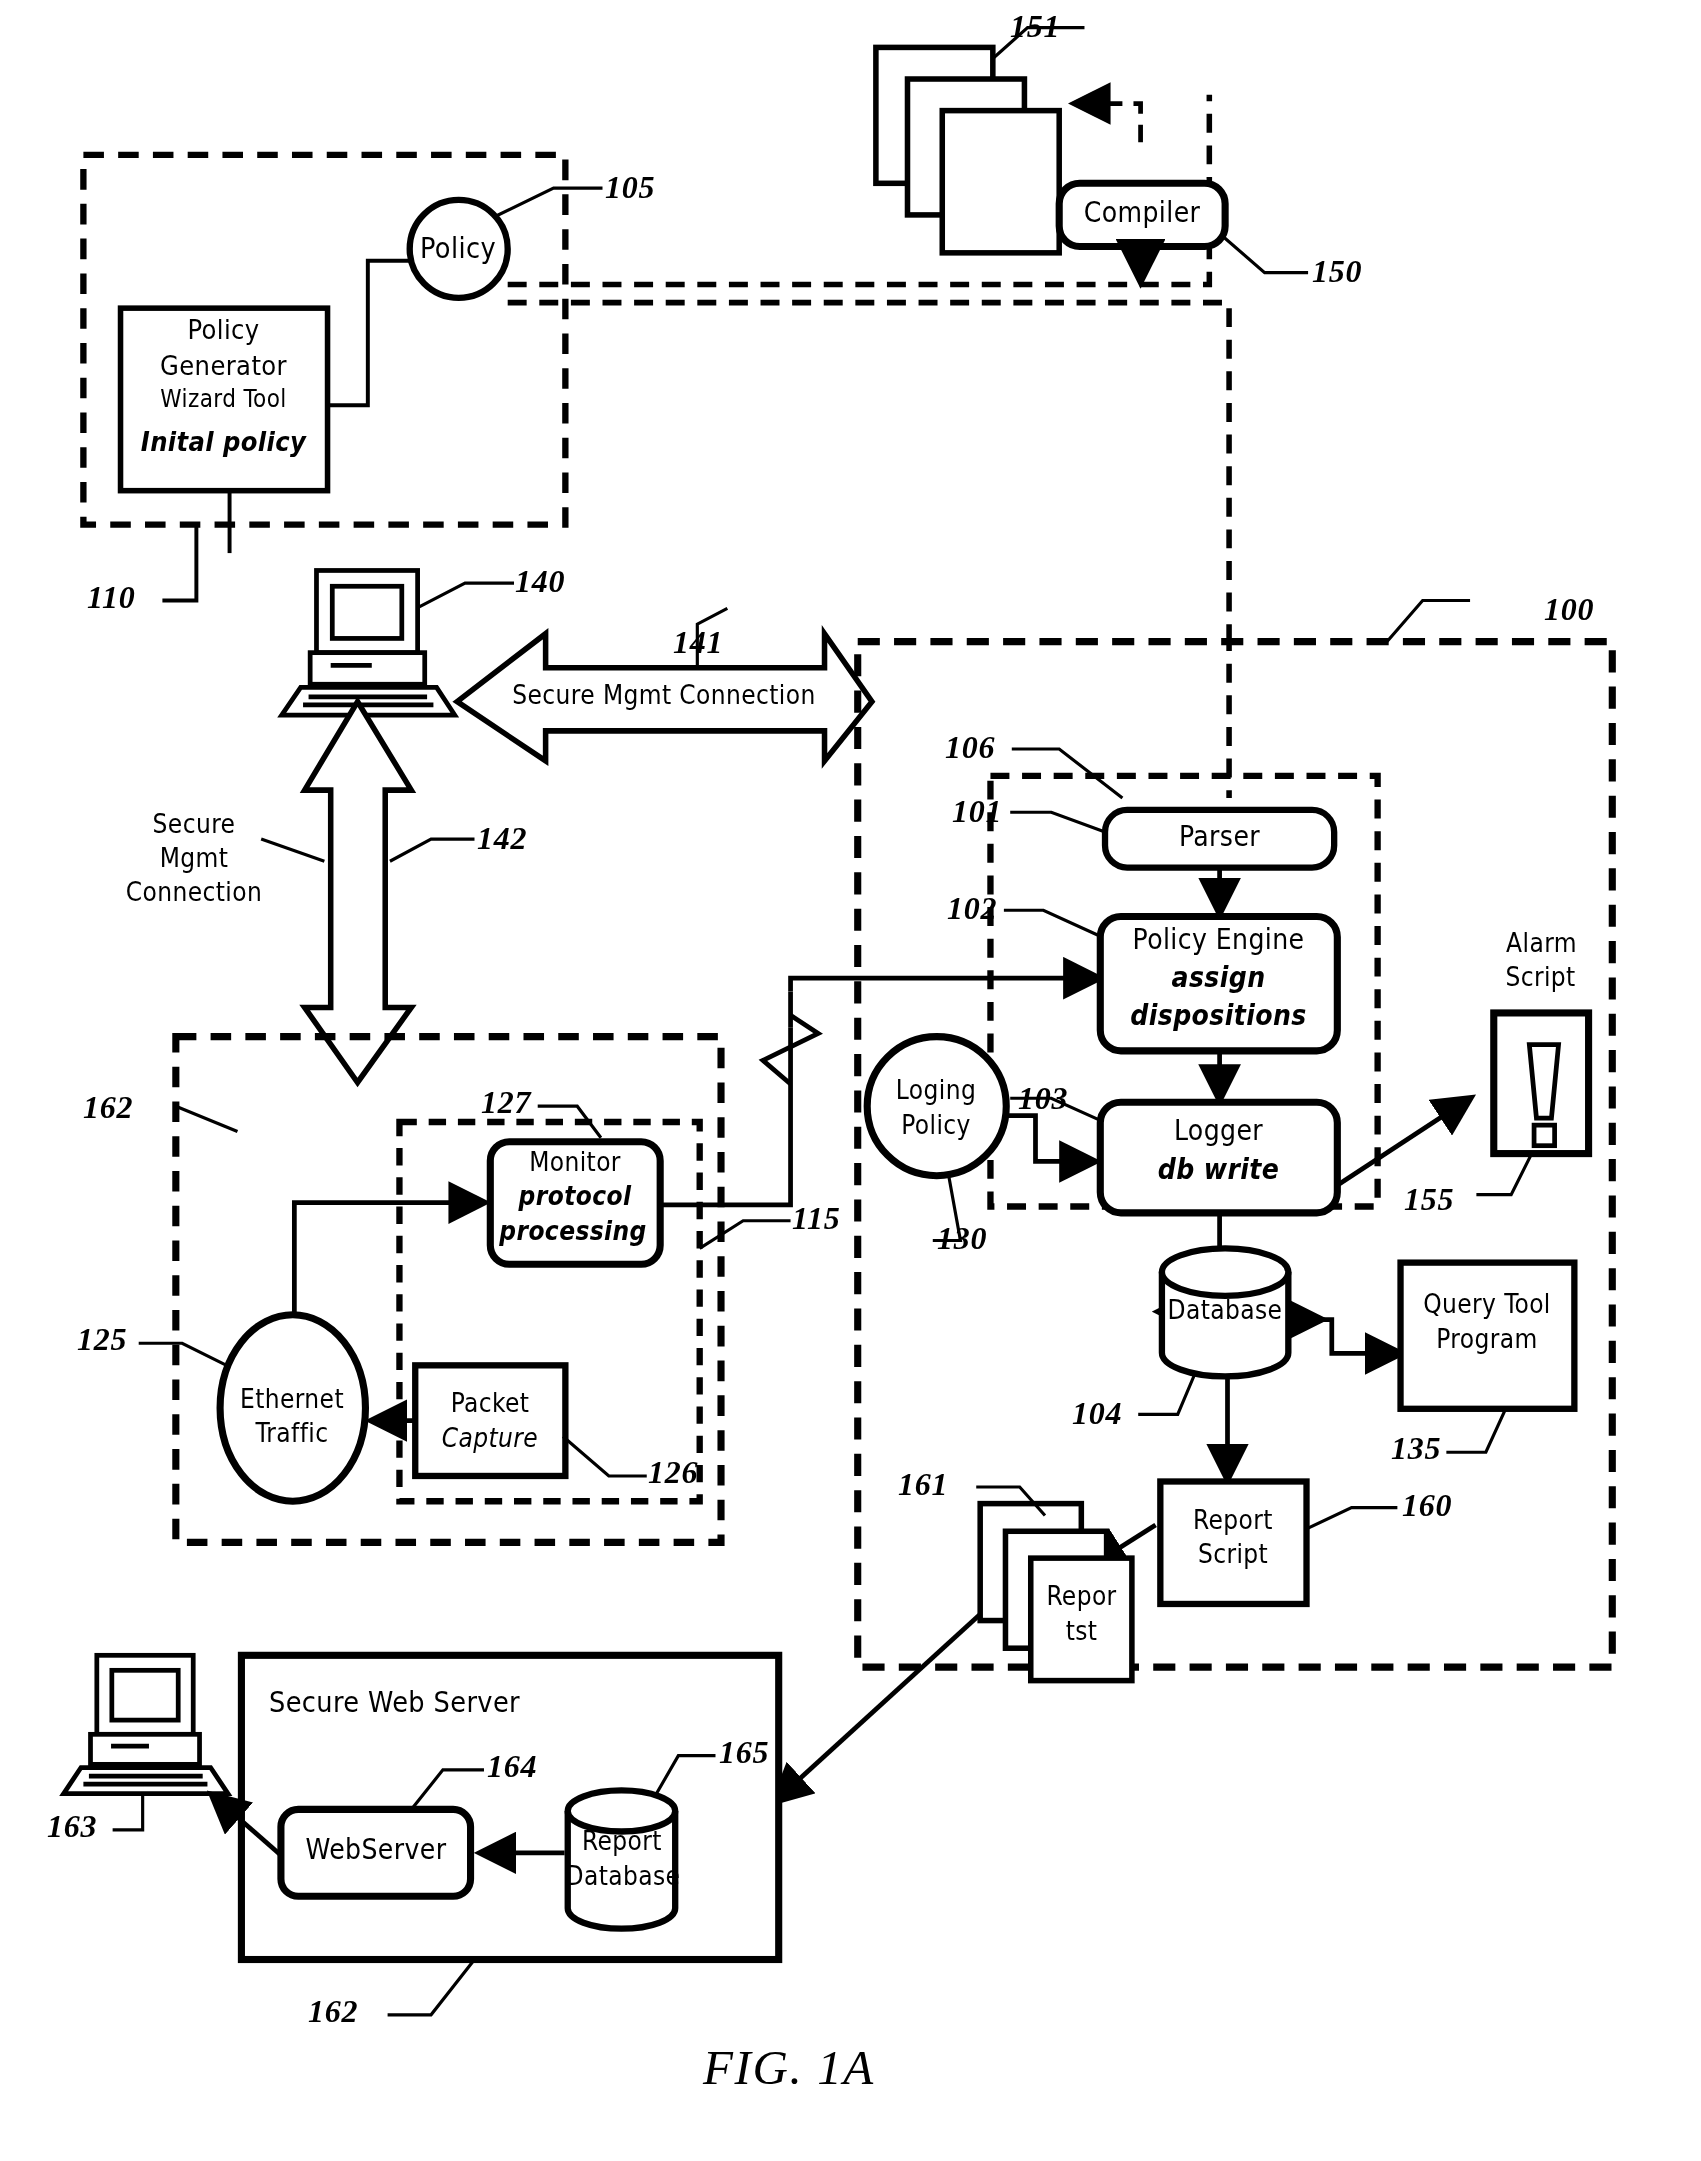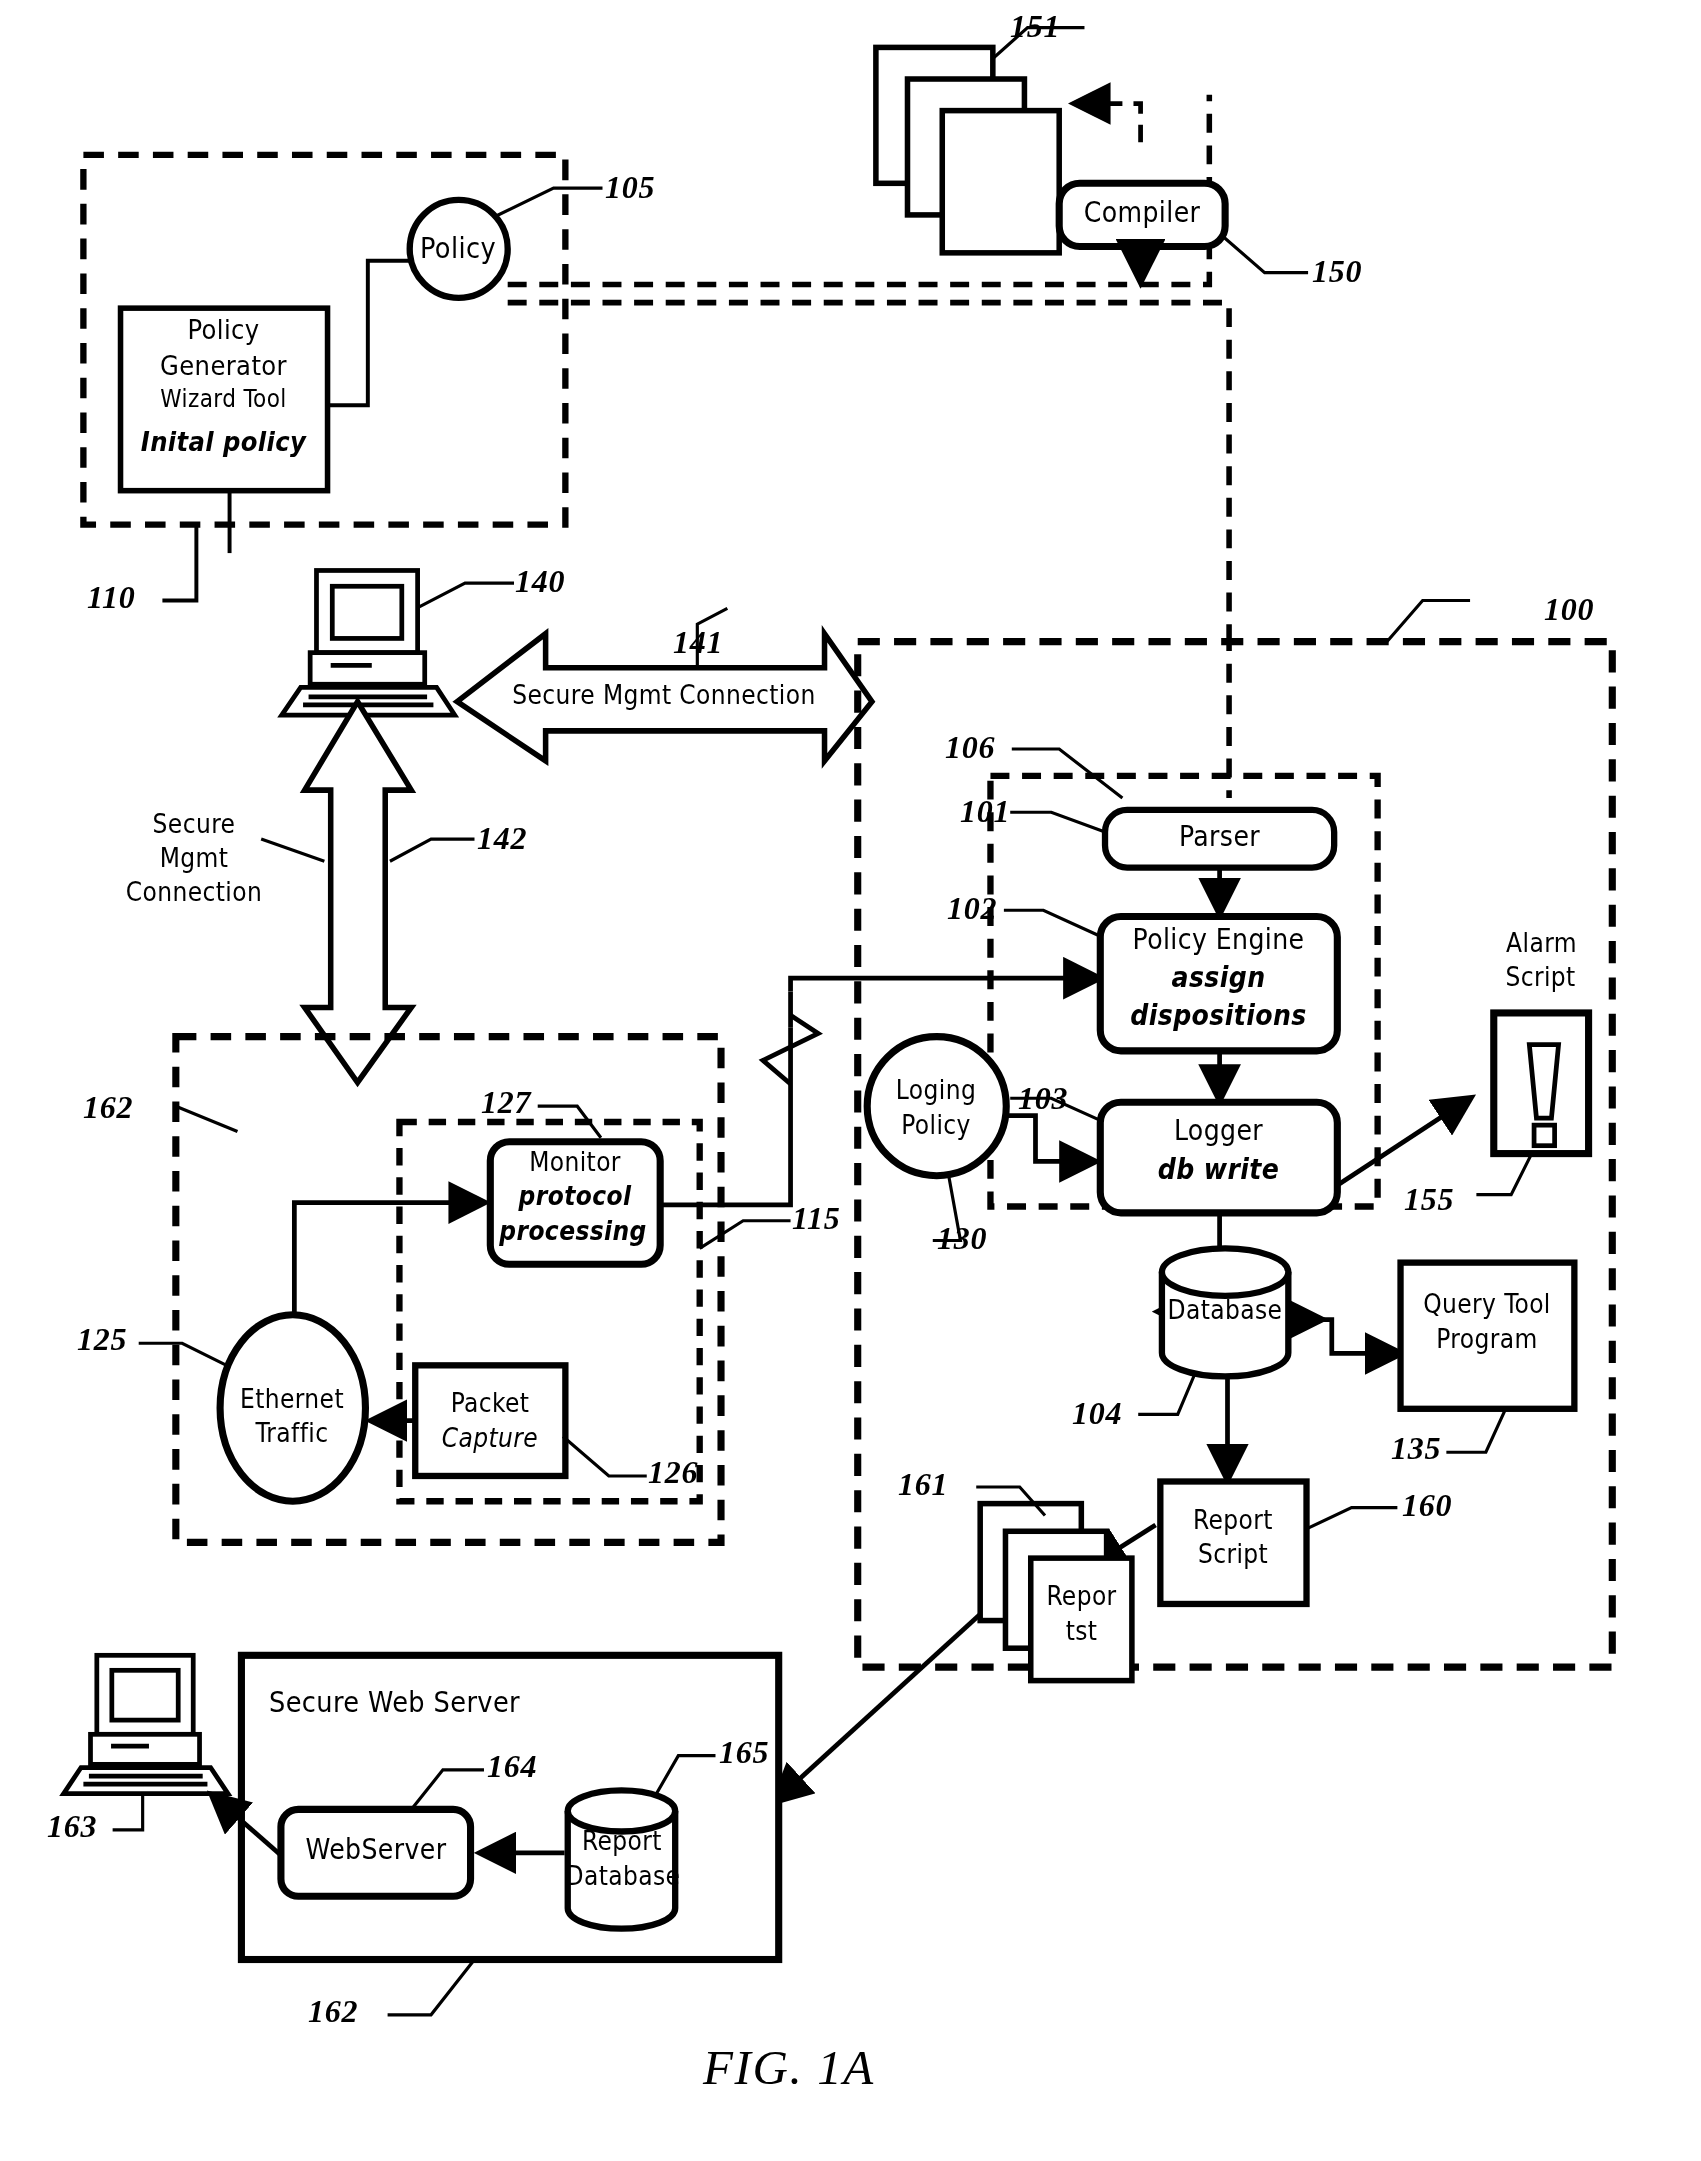--- a/index.html
+++ b/index.html
@@ -260,21 +260,21 @@
 <div class="lbl" style="left:1031px; top:1617px; width:101px; font-size:26px;">tst</div>
 
 <div class="lbl" style="left:269px; top:1688px; width:316px; font-size:28.5px; text-align:left;">Secure Web Server</div>
 
 <div class="lbl" style="left:281px; top:1835px; width:190px; font-size:28px;">WebServer</div>
 
 <div class="lbl" style="left:553px; top:1827px; width:138px; font-size:26px;">Report</div>
 <div class="lbl" style="left:548px; top:1862px; width:150px; font-size:26px;">Database</div>
 
 <div class="ref" style="left:1544px; top:579px;margin-top:12px;">100</div>
-<div class="ref" style="left:952px; top:793px;margin-left:8px;">101</div>
+<div class="ref" style="left:952px; top:793px;">101</div>
 <div class="ref" style="left:947px; top:890px;">102</div>
 <div class="ref" style="left:1018px; top:1080px;">103</div>
 <div class="ref" style="left:1072px; top:1395px;">104</div>
 <div class="ref" style="left:605px; top:169px;">105</div>
 <div class="ref" style="left:945px; top:729px;">106</div>
 <div class="ref" style="left:87px; top:579px;">110</div>
 <div class="ref" style="left:792px; top:1200px;">115</div>
 <div class="ref" style="left:77px; top:1321px;">125</div>
 <div class="ref" style="left:648px; top:1454px;">126</div>
 <div class="ref" style="left:481px; top:1084px;">127</div>

